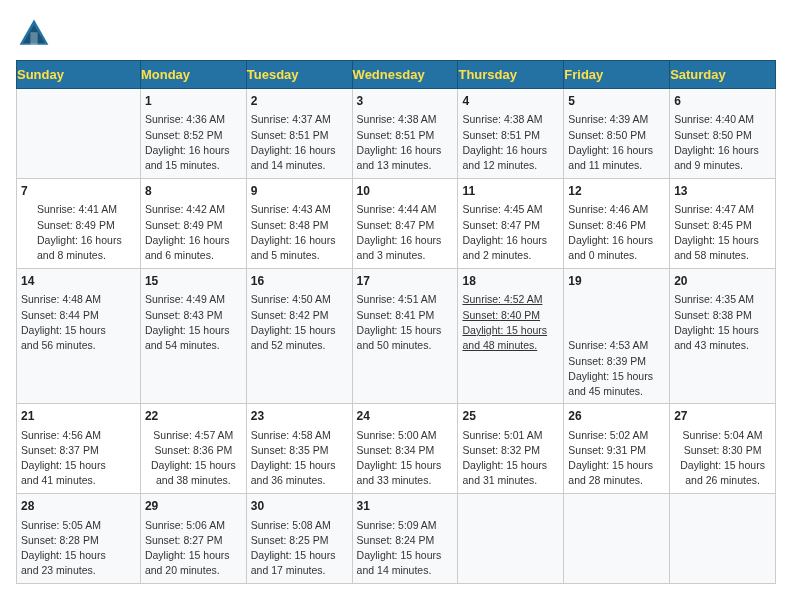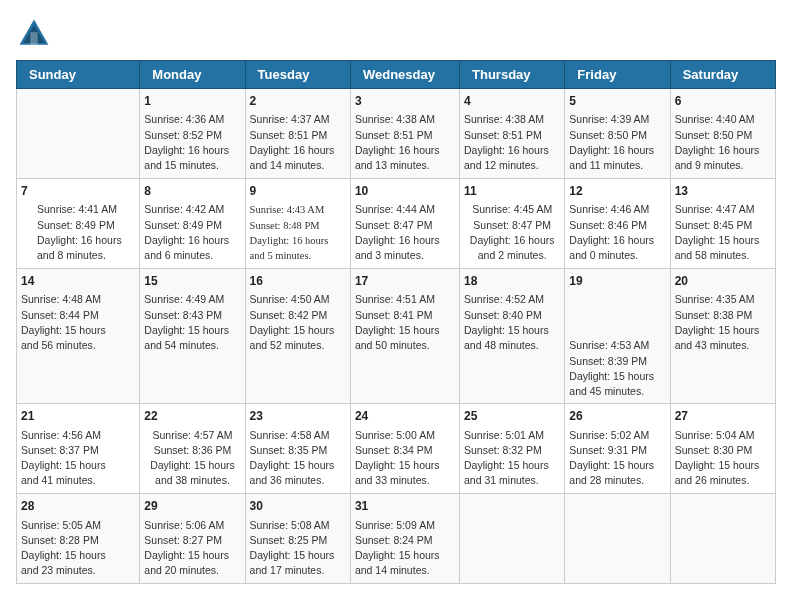--- a/index.html
+++ b/index.html
@@ -53,22 +53,22 @@
       font-size: 16px;
       color: #333;
     }
     table {
       width: 100%;
       border-collapse: collapse;
       font-size: 11px;
     }
     thead tr th {
       background-color: #2471a3;
-      color: #ffffff;
-      padding: 6px 12px;
+      color: #fde047;
+      padding: 6px 0;
       text-align: left;
       font-size: 13px;
       font-weight: bold;
       border: 1px solid #1a5276;
     }
     tbody tr td {
       border: 1px solid #ccc;
       vertical-align: top;
       padding: 4px 4px;
       min-height: 80px;
@@ -182,35 +182,35 @@
         </td>
         <td>
           <span class="day-num">8</span>
           <div class="day-info" style="white-space: pre-line;">Sunrise: 4:42 AM
 Sunset: 8:49 PM
 Daylight: 16 hours
 and 6 minutes.</div>
         </td>
         <td>
           <span class="day-num">9</span>
-          <div class="day-info" style="white-space: pre-line; font-family: Liberation Serif, serif;">Sunrise: 4:43 AM
+          <div class="day-info" style="white-space: pre-line;">Sunrise: 4:43 AM
 Sunset: 8:48 PM
 Daylight: 16 hours
 and 5 minutes.</div>
         </td>
         <td>
           <span class="day-num">10</span>
           <div class="day-info" style="white-space: pre-line;">Sunrise: 4:44 AM
 Sunset: 8:47 PM
 Daylight: 16 hours
 and 3 minutes.</div>
         </td>
         <td>
           <span class="day-num">11</span>
-          <div class="day-info" style="white-space: pre-line; text-align: center;">Sunrise: 4:45 AM
+          <div class="day-info" style="white-space: pre-line;">Sunrise: 4:45 AM
 Sunset: 8:47 PM
 Daylight: 16 hours
 and 2 minutes.</div>
         </td>
         <td>
           <span class="day-num">12</span>
           <div class="day-info" style="white-space: pre-line;">Sunrise: 4:46 AM
 Sunset: 8:46 PM
 Daylight: 16 hours
 and 0 minutes.</div>
@@ -247,21 +247,21 @@
         </td>
         <td>
           <span class="day-num">17</span>
           <div class="day-info" style="white-space: pre-line;">Sunrise: 4:51 AM
 Sunset: 8:41 PM
 Daylight: 15 hours
 and 50 minutes.</div>
         </td>
         <td>
           <span class="day-num">18</span>
-          <div class="day-info" style="white-space: pre-line;">Sunrise: 4:52 AM
+          <div class="day-info" style="white-space: pre-line; text-decoration: underline;">Sunrise: 4:52 AM
 Sunset: 8:40 PM
 Daylight: 15 hours
 and 48 minutes.</div>
         </td>
         <td>
           <span class="day-num">19</span>
           <div class="day-info" style="white-space: pre-line; margin-top: 48px;">Sunrise: 4:53 AM
 Sunset: 8:39 PM
 Daylight: 15 hours
 and 45 minutes.</div>
@@ -312,21 +312,21 @@
         </td>
         <td>
           <span class="day-num">26</span>
           <div class="day-info" style="white-space: pre-line;">Sunrise: 5:02 AM
 Sunset: 9:31 PM
 Daylight: 15 hours
 and 28 minutes.</div>
         </td>
         <td>
           <span class="day-num">27</span>
-          <div class="day-info" style="white-space: pre-line;">Sunrise: 5:04 AM
+          <div class="day-info" style="white-space: pre-line; text-align: center;">Sunrise: 5:04 AM
 Sunset: 8:30 PM
 Daylight: 15 hours
 and 26 minutes.</div>
         </td>
       </tr>
       <tr>
         <td>
           <span class="day-num">28</span>
           <div class="day-info" style="white-space: pre-line;">Sunrise: 5:05 AM
 Sunset: 8:28 PM

